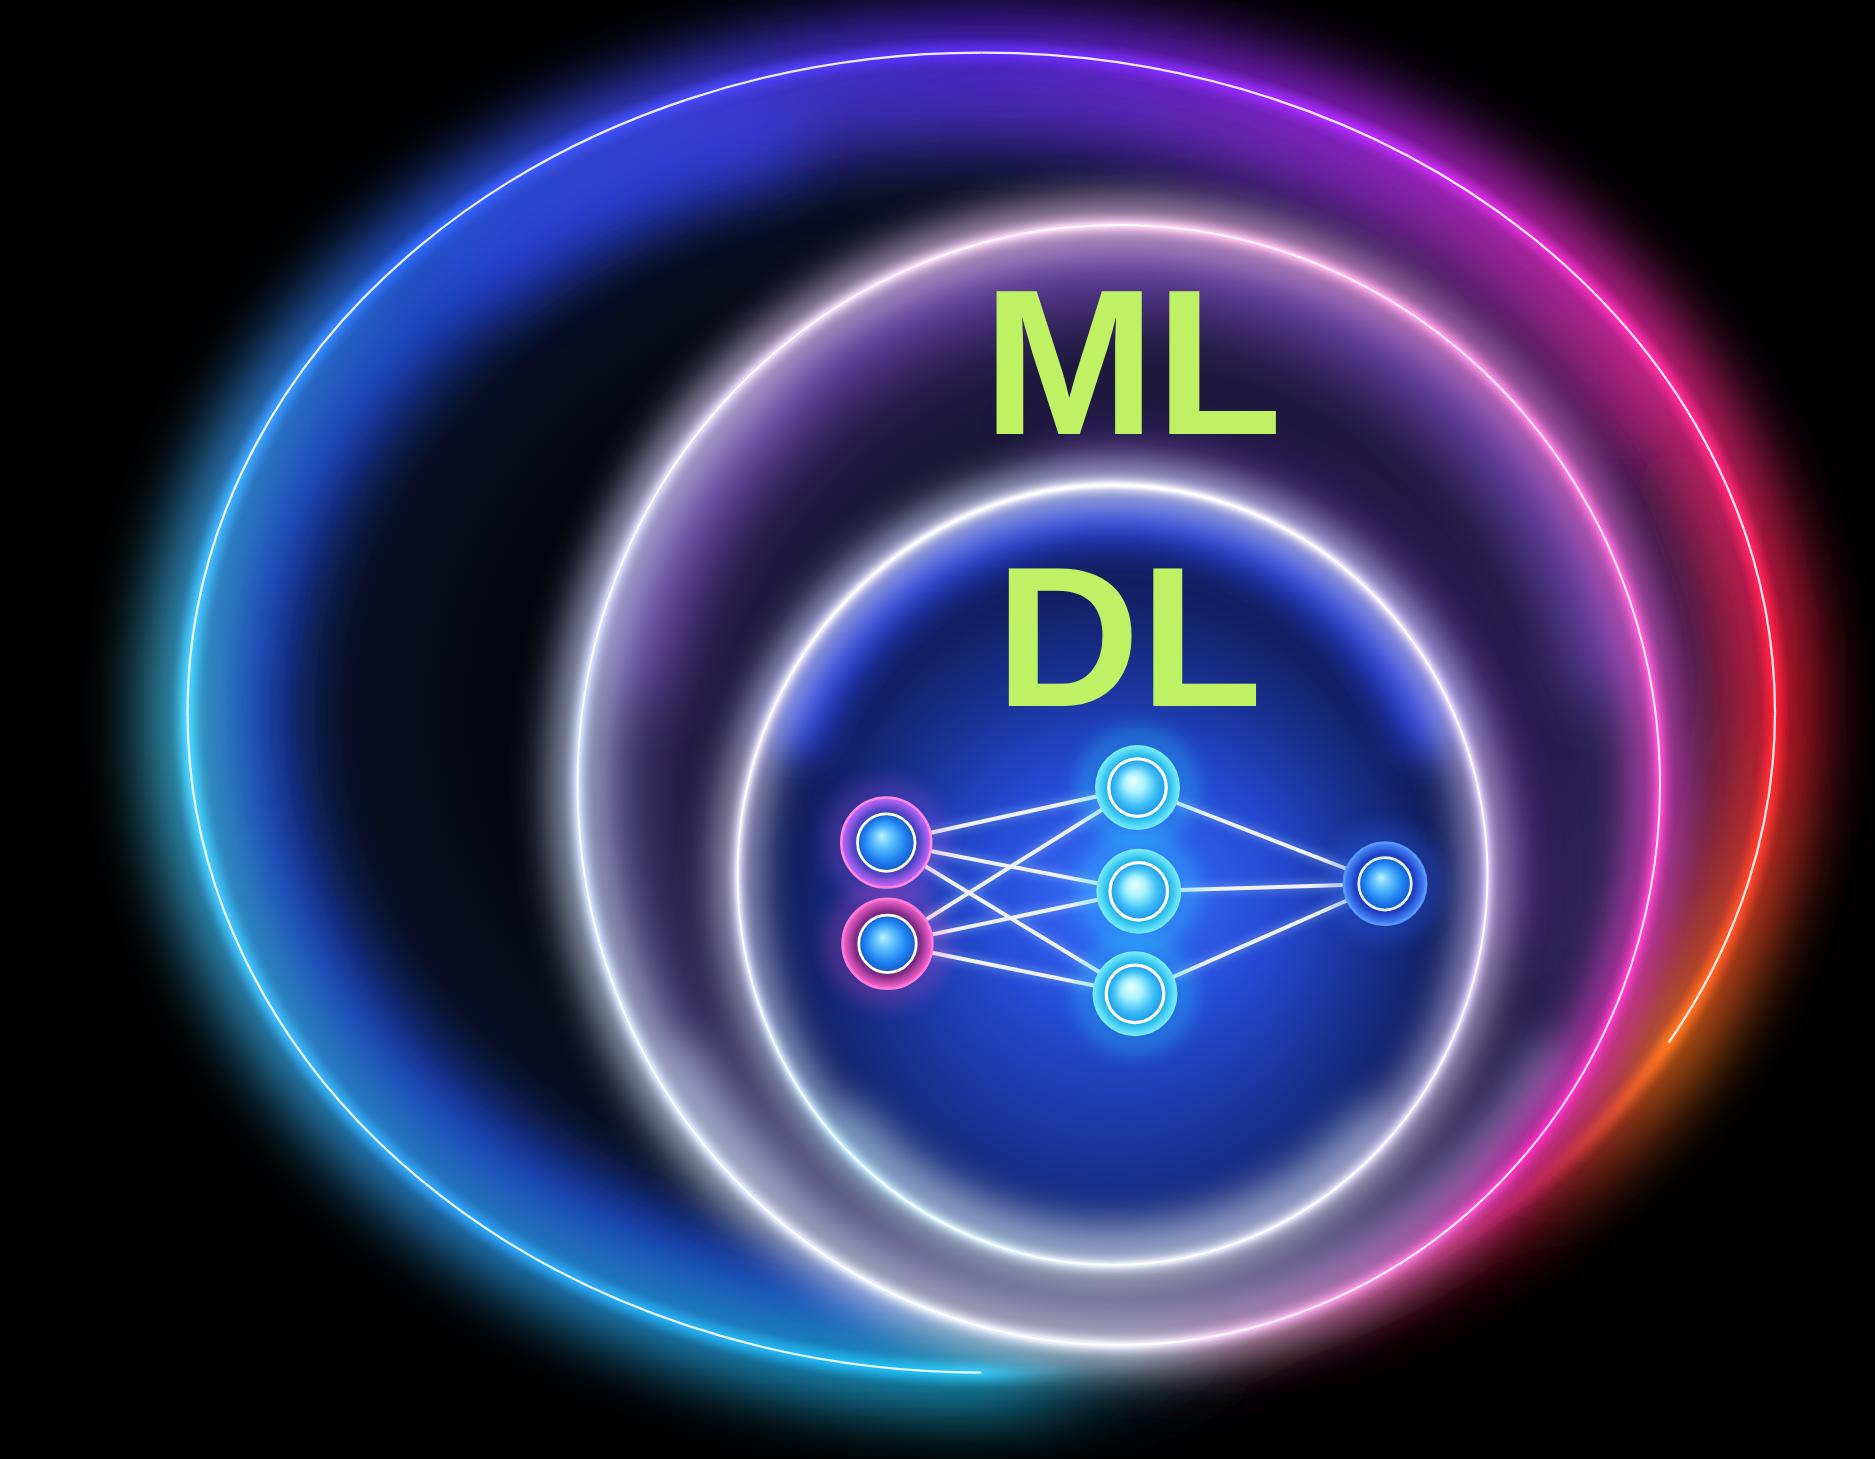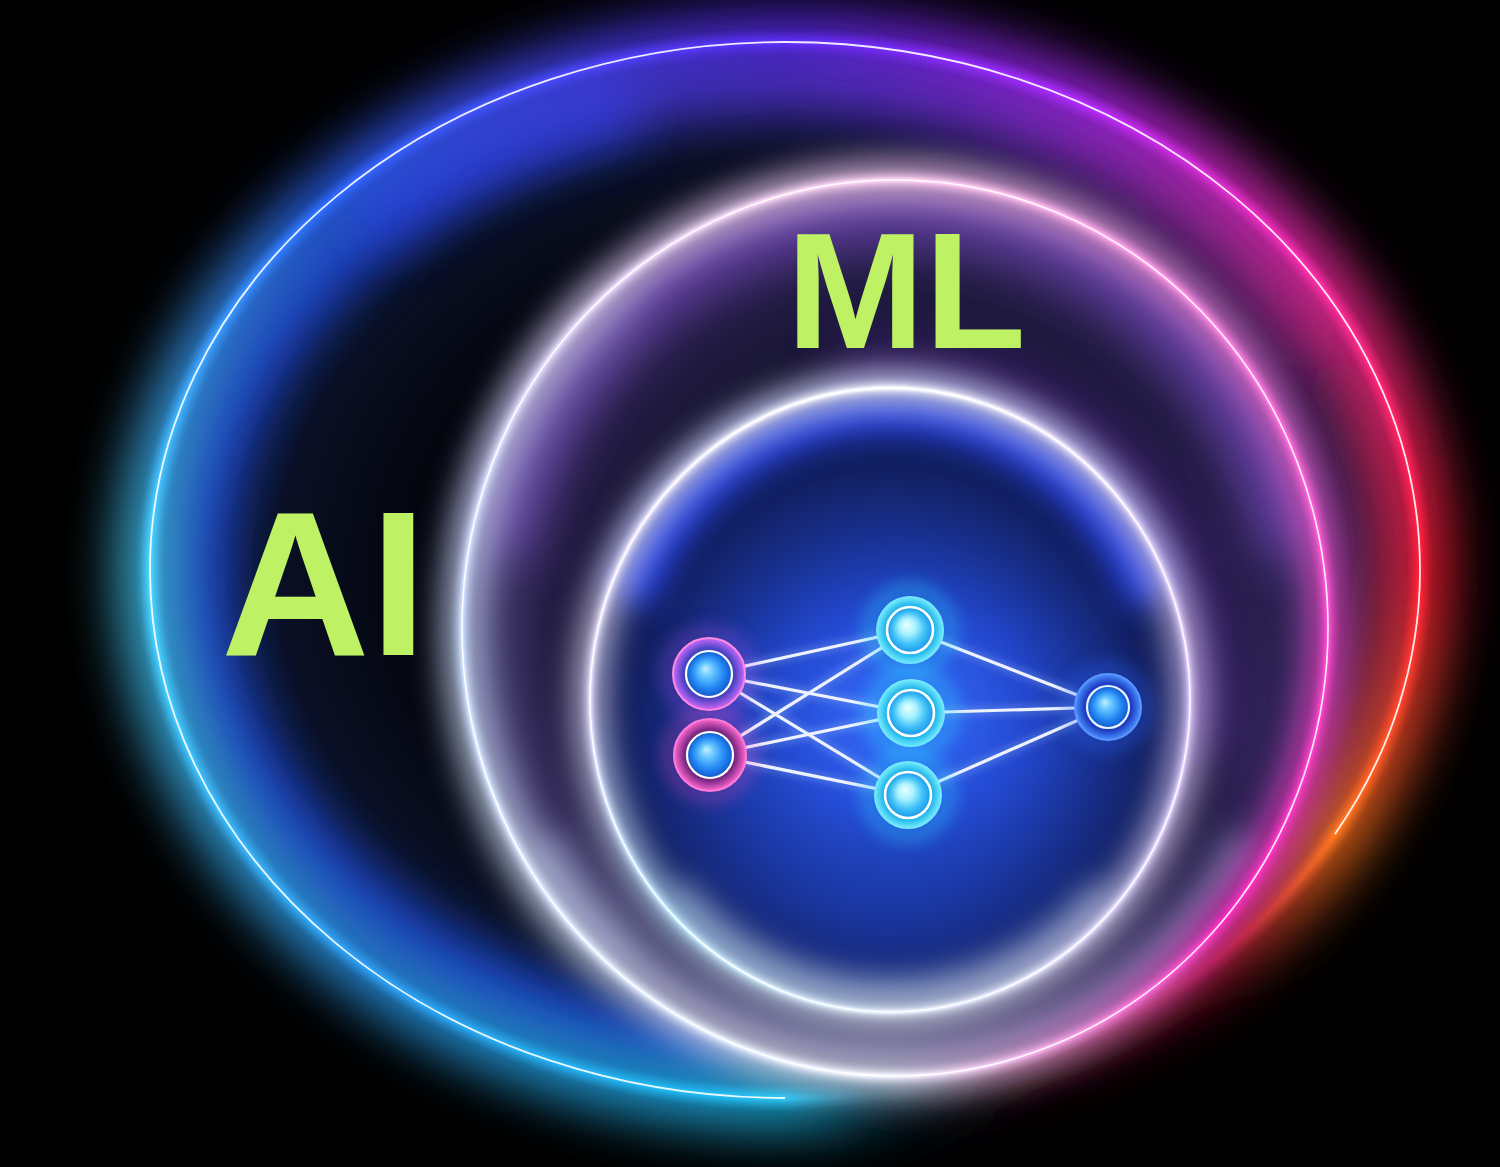--- a/index.html
+++ b/index.html
@@ -313,17 +313,17 @@
     </g>
 
     <g>
       <circle cx="1108" cy="707" r="38" fill="none" stroke="#2a66ff" stroke-width="8" filter="url(#b9)" opacity=".7"></circle>
       <circle cx="1108" cy="707" r="33" fill="url(#gRingBlue)" stroke="#5a96ff" stroke-width="2"></circle>
       <circle cx="1108" cy="707" r="21" fill="url(#gCoreBlue)" stroke="#e6f2ff" stroke-width="2.2"></circle>
     </g>
   </g>
 </svg>
 
-  <div class="label label-ai">AI</div>
   <div class="label label-ml">ML</div>
+  <div class="label label-dl">DL</div>
   <div class="caption">
   </div>
 </div>
 
 </body></html>

